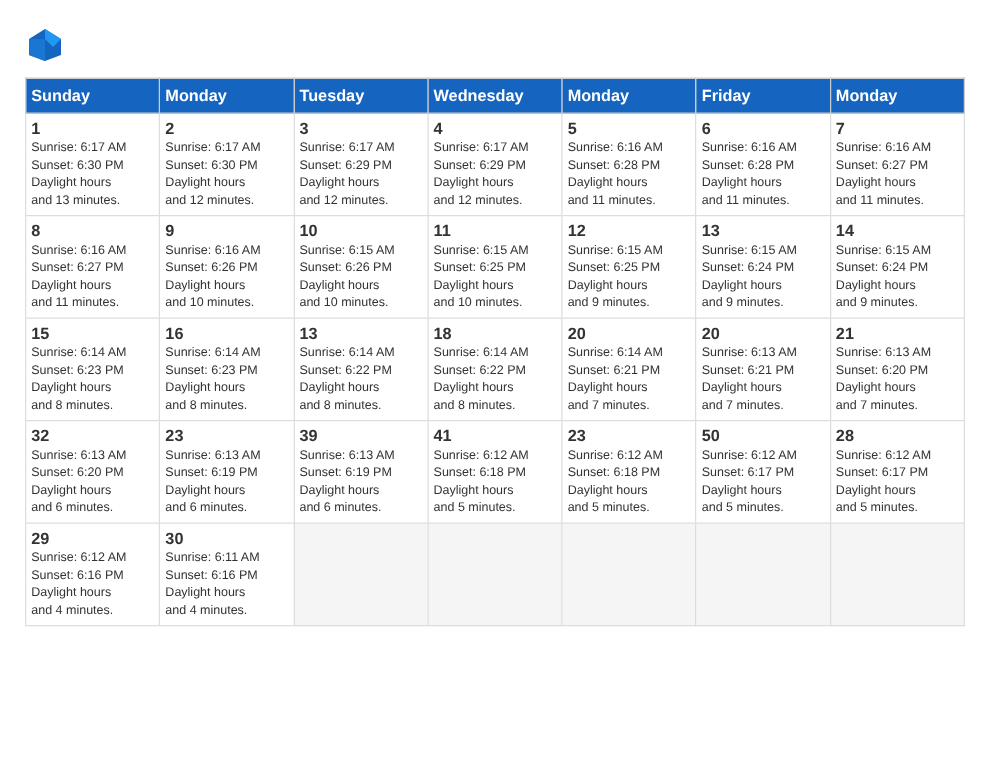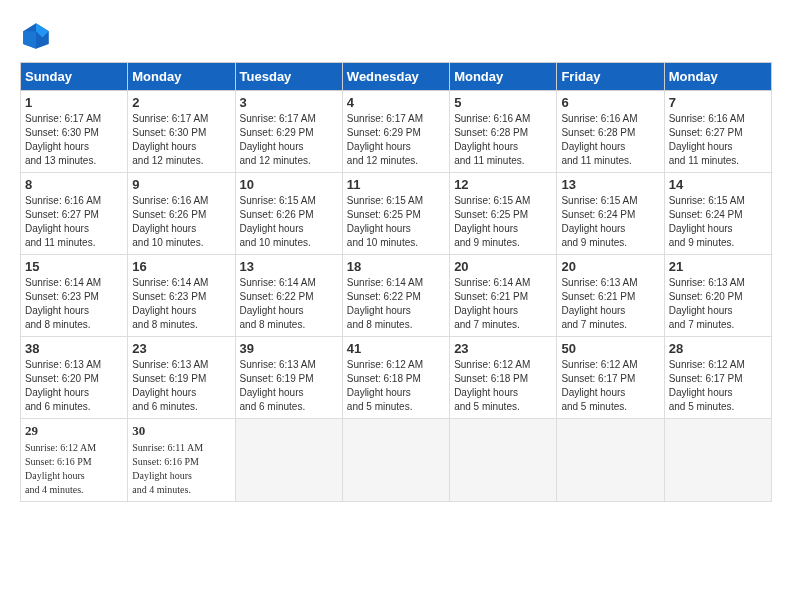--- a/index.html
+++ b/index.html
@@ -78,21 +78,20 @@
       font-weight: bold;
       margin-bottom: 2px;
       display: block;
     }
     .day-info {
       line-height: 1.4;
       font-size: 10px;
     }
     .last-row td {
       height: 90px;
-      font-family: Liberation Serif, serif;
     }
   </style>
 </head>
 <body>
 
 <div class="header-area">
   <div class="logo">
     <svg class="logo-icon" viewBox="0 0 40 40">
       <polygon points="20,4 36,14 36,30 20,36 4,30 4,14" fill="#1565C0"></polygon>
       <polygon points="20,4 36,14 28,22 20,14" fill="#2196F3"></polygon>
@@ -312,21 +311,21 @@
         <div class="day-info">
           Sunrise: 6:13 AM<br>
           Sunset: 6:20 PM<br>
           Daylight hours<br>
           and 7 minutes.
         </div>
       </td>
       </tr>
       <tr>
         <td>
-        <span class="day-number">38</span>
+        <span class="day-number">32</span>
         <div class="day-info">
           Sunrise: 6:13 AM<br>
           Sunset: 6:20 PM<br>
           Daylight hours<br>
           and 6 minutes.
         </div>
       </td>
         <td>
         <span class="day-number">23</span>
         <div class="day-info">

